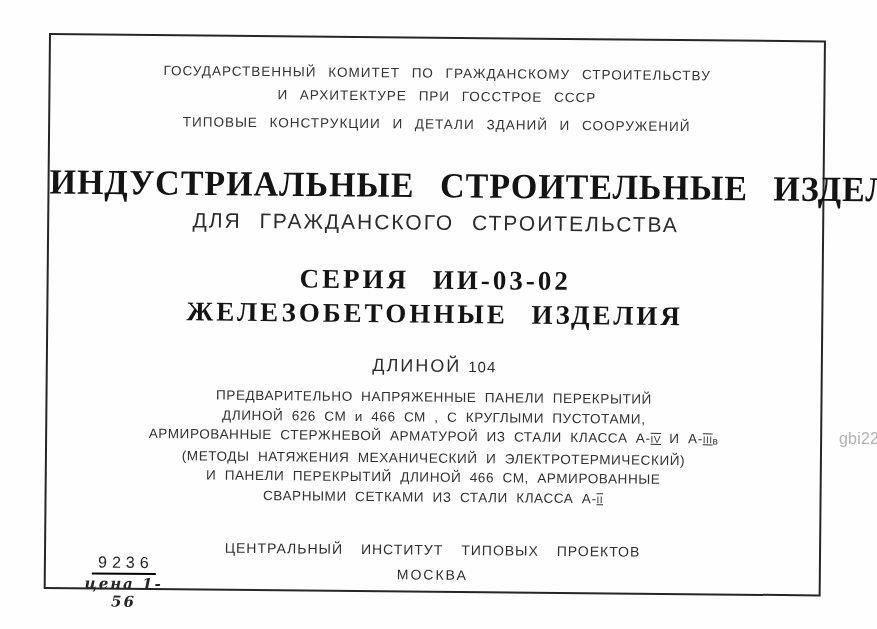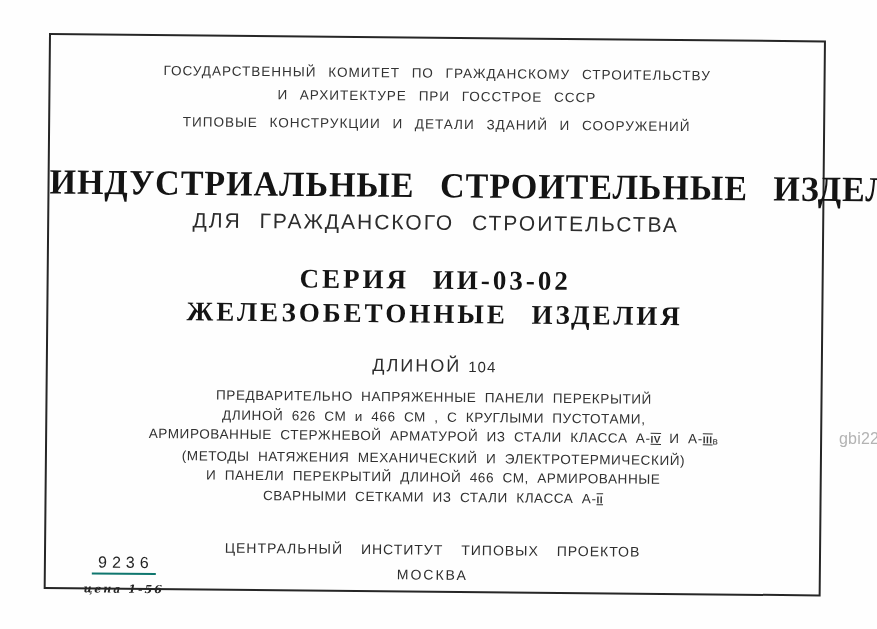--- a/index.html
+++ b/index.html
@@ -47,41 +47,41 @@
   .album-line { font-size: 18px; letter-spacing: 2px; color: #2c2c2c; }
   .album-number { font-size: 15px; letter-spacing: 1px; }
 
   .annotation {
     position: absolute; left: 0; right: 0; top: 349px;
     text-align: center; font-size: 13.5px; line-height: 19.5px;
     letter-spacing: 0.6px; word-spacing: 4px; color: #313131;
   }
   .annotation div { white-space: nowrap; }
   .roman {
-    font-size: 10px; font-weight: 700; letter-spacing: 0.5px;
+    font-size: 10px; font-weight: 400; letter-spacing: 0.5px;
     text-decoration: overline underline;
     text-decoration-thickness: 1px;
   }
   .small-suffix { font-size: 10px; vertical-align: -1px; }
 
   .institute-line { font-size: 14px; letter-spacing: 1px; word-spacing: 13px; color: #2e2e2e; }
   .city-line { font-size: 14px; letter-spacing: 2px; word-spacing: 6px; color: #2e2e2e; }
 
   .stamp {
     position: absolute; left: 36px; top: 518px; width: 84px;
     text-align: center; color: #222;
   }
   .stamp .doc-number {
     font-size: 16px; letter-spacing: 5px; padding: 0 2px 1px 6px;
-    border-bottom: 2px solid #0f766e; display: inline-block;
+    border-bottom: 2px solid #000000; display: inline-block;
   }
   .stamp .price {
     font-family: "DejaVu Serif", serif;
     font-style: italic; font-weight: 700;
-    font-size: 11px; letter-spacing: 2px; margin-top: 8px;
+    font-size: 15px; letter-spacing: 2px; margin-top: 0px;
     color: #262626;
   }
 
   .watermark {
     position: absolute; left: 839px; top: 430px;
     font-size: 16px; color: #b3b3b3; letter-spacing: 0.2px;
   }
 </style>
 </head>
 <body>

